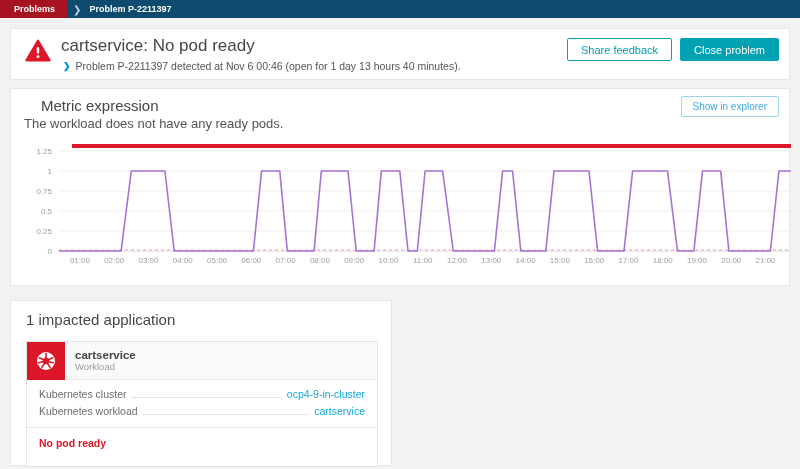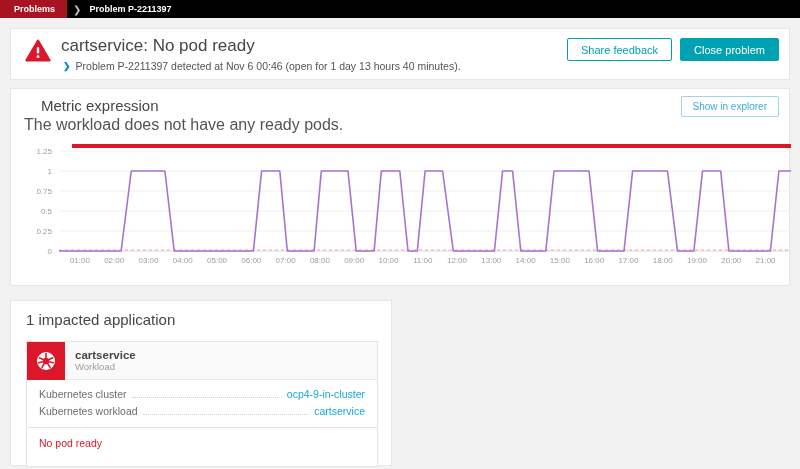--- a/index.html
+++ b/index.html
@@ -1,21 +1,21 @@
 <!DOCTYPE html>
 <html><head>
 <meta charset="utf-8">
 <style>
   * { margin:0; padding:0; box-sizing:border-box; }
   html,body { width:800px; height:469px; overflow:hidden; background:#f2f2f2;
     font-family:"Liberation Sans", sans-serif; color:#454646; }
 
   
   .topbar { position:absolute; left:0; top:0; width:800px; height:18px;
-    background:#000000; display:flex; align-items:center; }
+    background:#0c4a6e; display:flex; align-items:center; }
   .crumb-root { background:#a81322; color:#fff; font-size:9px; font-weight:bold;
     height:18px; display:flex; align-items:center; padding:0 12px 0 14px; cursor:pointer; }
   .crumb-sep { color:rgba(255,255,255,.75); font-size:10px; margin:0 8px 0 6px; }
   .crumb-cur { color:#fff; font-size:9px; font-weight:bold; }
 
   .card { position:absolute; background:#fff; border:1px solid #e6e6e6; }
 
   
   .hdr { left:10px; top:28px; width:780px; height:52px; }
   .warn { position:absolute; left:13px; top:9px; width:28px; height:26px; }
@@ -25,21 +25,21 @@
   .chev-blue { color:#008cdb; font-size:9px; font-weight:bold; cursor:pointer; }
   .hdr-btns { position:absolute; right:10px; top:9px; display:flex; gap:8px; }
   .btn { font-family:Liberation Sans, sans-serif; font-size:11px; height:23px;
     padding:0 13px; border-radius:2px; cursor:pointer; }
   .btn-outline-teal { background:#fff; border:1px solid #00a1b2; color:#00a1b2; }
   .btn-teal { background:#00a1b2; border:1px solid #00a1b2; color:#fff; }
 
   
   .metric { left:10px; top:88px; width:780px; height:198px; }
   .metric-title { position:absolute; left:13px; top:8px; font-size:15px; font-weight:400; color:#454646;margin-left:17px; }
-  .metric-sub { position:absolute; left:13px; top:27px; font-size:16px; color:#545454; }
+  .metric-sub { position:absolute; left:13px; top:27px; font-size:13px; color:#545454; }
   .btn-explorer { position:absolute; right:10px; top:7px; height:21px; font-size:10px;
     background:#fff; border:1px solid #9fd4ec; color:#3fa9dc; border-radius:2px; padding:0 11px; cursor:pointer; }
   .chart-wrap { position:absolute; left:0; top:50px; width:780px; height:126px; }
   .legend { position:absolute; right:10px; top:174px; display:flex; align-items:center; gap:5px; }
   .legend-swatch { display:inline-block; width:13px; height:0; border-top:2px solid #a872cf; }
   .legend-label { font-size:8.5px; color:#6d6d6d; }
 
   
   .impacted { left:10px; top:300px; width:382px; height:166px; }
   .imp-title { position:absolute; left:15px; top:10px; font-size:15px; font-weight:400; color:#454646; }
@@ -49,21 +49,21 @@
     display:flex; align-items:center; justify-content:center; }
   .entity-names { padding:4px 10px; display:flex; flex-direction:column; justify-content:center; }
   .entity-name { font-size:11.5px; font-weight:bold; color:#454646; cursor:pointer; }
   .entity-type { font-size:9.5px; color:#9d9d9d; }
   .props { padding:6px 12px 7px 12px; }
   .prop-row { display:flex; align-items:baseline; font-size:10.5px; padding:2px 0; }
   .prop-label { color:#6d6d6d; white-space:nowrap; }
   .prop-leader { flex:1; border-bottom:1px dotted #cfcfcf; margin:0 5px 3px 5px; height:1px; }
   .prop-value { color:#14a8de; white-space:nowrap; cursor:pointer; }
   .evidence { border-top:1px solid #e4e4e4; padding:9px 12px 12px 12px; }
-  .ev-title { font-size:10.5px; font-weight:normal; color:#dc172a; margin-bottom:5px; }
+  .ev-title { font-size:10.5px; font-weight:bold; color:#dc172a; margin-bottom:5px; }
 
   .tick-label { font-size:8px; fill:#9d9d9d; }
 </style>
 </head>
 <body>
 
 <div class="topbar">
   <div class="crumb-root">Problems</div>
   <span class="crumb-sep">❯</span>
   <span class="crumb-cur">Problem P-2211397</span>

